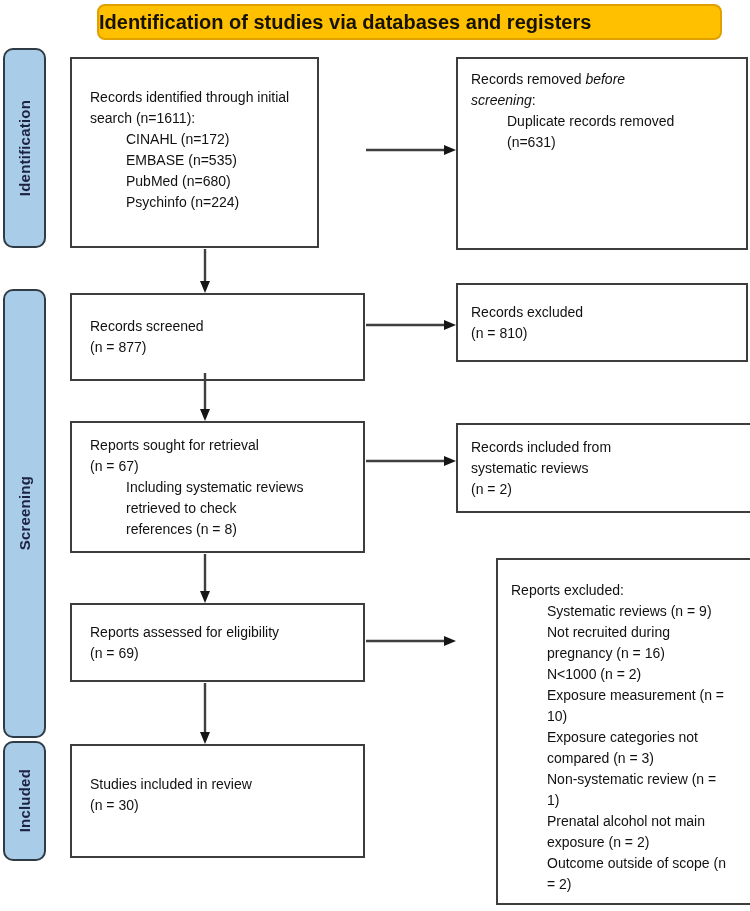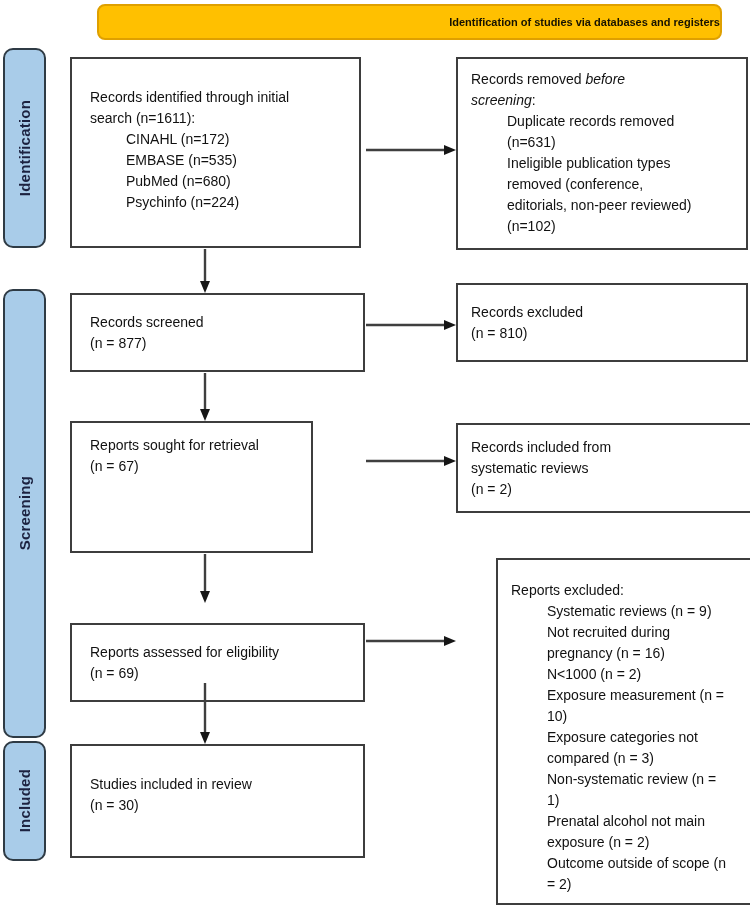--- a/index.html
+++ b/index.html
@@ -13,22 +13,22 @@
     background: #ffffff;
     overflow: hidden;
   }
 
   .banner {
     position: absolute;
     left: 97px; top: 4px; width: 625px; height: 36px;
     background: var(--banner-fill, #FFC000);
     border: 2px solid var(--banner-border, #DFA000);
     border-radius: 8px;
-    display: flex; align-items: center; justify-content: flex-end;
-    font-weight: bold; font-size: 11px; color: #161200;
+    display: flex; align-items: center; justify-content: flex-start;
+    font-weight: bold; font-size: 20px; color: #161200;
   }
 
   .stage {
     position: absolute;
     left: 3px; width: 43px;
     background: var(--stage-fill, #A9CCE9);
     border: 2.5px solid var(--stage-border, #2F3B45);
     border-radius: 10px;
     display: flex; align-items: center; justify-content: center;
   }
@@ -46,27 +46,27 @@
     position: absolute;
     background: #ffffff;
     border: 2px solid var(--box-border, #3D3D3D);
     font-size: 14px; line-height: 21px; color: var(--text, #111);
   }
   .pre { white-space: pre-line; }
   .indent { margin-left: 36px; }
   .vcenter { display: flex; flex-direction: column; justify-content: center; }
   .it { font-style: italic; }
 
-  .box-records-identified { left: 70px;  top: 57px;  width: 291px; height: 191px; padding: 28px 8px 0 18px; }
+  .box-records-identified { left: 70px;  top: 57px;  width: 249px; height: 191px; padding: 28px 8px 0 18px; }
   .box-records-removed    { left: 456px; top: 57px;  width: 292px; height: 193px; padding: 10px 6px 0 13px; }
-  .box-records-screened   { left: 70px;  top: 293px; width: 295px; height: 79px;  padding: 0 8px 0 18px; }
+  .box-records-screened   { left: 70px;  top: 293px; width: 295px; height: 88px;  padding: 0 8px 0 18px; }
   .box-records-excluded   { left: 456px; top: 283px; width: 292px; height: 79px;  padding: 0 6px 0 13px; }
-  .box-reports-sought     { left: 70px;  top: 421px; width: 243px; height: 132px; padding: 12px 8px 0 18px; }
+  .box-reports-sought     { left: 70px;  top: 421px; width: 295px; height: 132px; padding: 12px 8px 0 18px; }
   .box-records-included   { left: 456px; top: 423px; width: 336px; height: 90px;  padding: 0 6px 0 13px; }
-  .box-reports-assessed   { left: 70px;  top: 603px; width: 295px; height: 79px;  padding: 0 8px 0 18px; margin-top: 20px; }
+  .box-reports-assessed   { left: 70px;  top: 603px; width: 295px; height: 79px;  padding: 0 8px 0 18px; }
   .box-reports-excluded   { left: 456px; top: 558px; width: 292px; height: 347px; padding: 20px 6px 0 13px; margin-left: 40px; }
   .box-studies-included   { left: 70px;  top: 744px; width: 295px; height: 114px; padding: 0 8px 12px 18px; }
 
   .arrows {
     position: absolute; inset: 0;
     width: 750px; height: 911px;
     pointer-events: none;
   }
   .arrow-line { stroke: var(--arrow, #3F3F3F); stroke-width: 2.4; }
 </style>
@@ -96,38 +96,37 @@
     <div class="pre indent">EMBASE (n=535)</div>
     <div class="pre indent">PubMed (n=680)</div>
     <div class="pre indent">Psychinfo (n=224)</div>
   </div>
 
   <div class="fbox box-records-removed">
     <div class="pre"><span>Records removed </span><span class="it">before
 screening</span><span>:</span></div>
     <div class="pre indent">Duplicate records removed
 (n=631)</div>
-    <div class="pre indent">Ineligible publication types
-removed (conference,
-editorials, non-peer reviewed)
-(n=102)</div>
   </div>
 
   <div class="fbox vcenter box-records-screened">
     <div class="pre">Records screened
 (n = 877)</div>
   </div>
   <div class="fbox vcenter box-records-excluded">
     <div class="pre">Records excluded
 (n = 810)</div>
   </div>
 
   <div class="fbox box-reports-sought">
     <div class="pre">Reports sought for retrieval
 (n = 67)</div>
+    <div class="pre indent">Including systematic reviews
+retrieved to check
+references (n = 8)</div>
   </div>
   <div class="fbox vcenter box-records-included">
     <div class="pre">Records included from
 systematic reviews
 (n = 2)</div>
   </div>
 
   <div class="fbox vcenter box-reports-assessed">
     <div class="pre">Reports assessed for eligibility
 (n = 69)</div>

